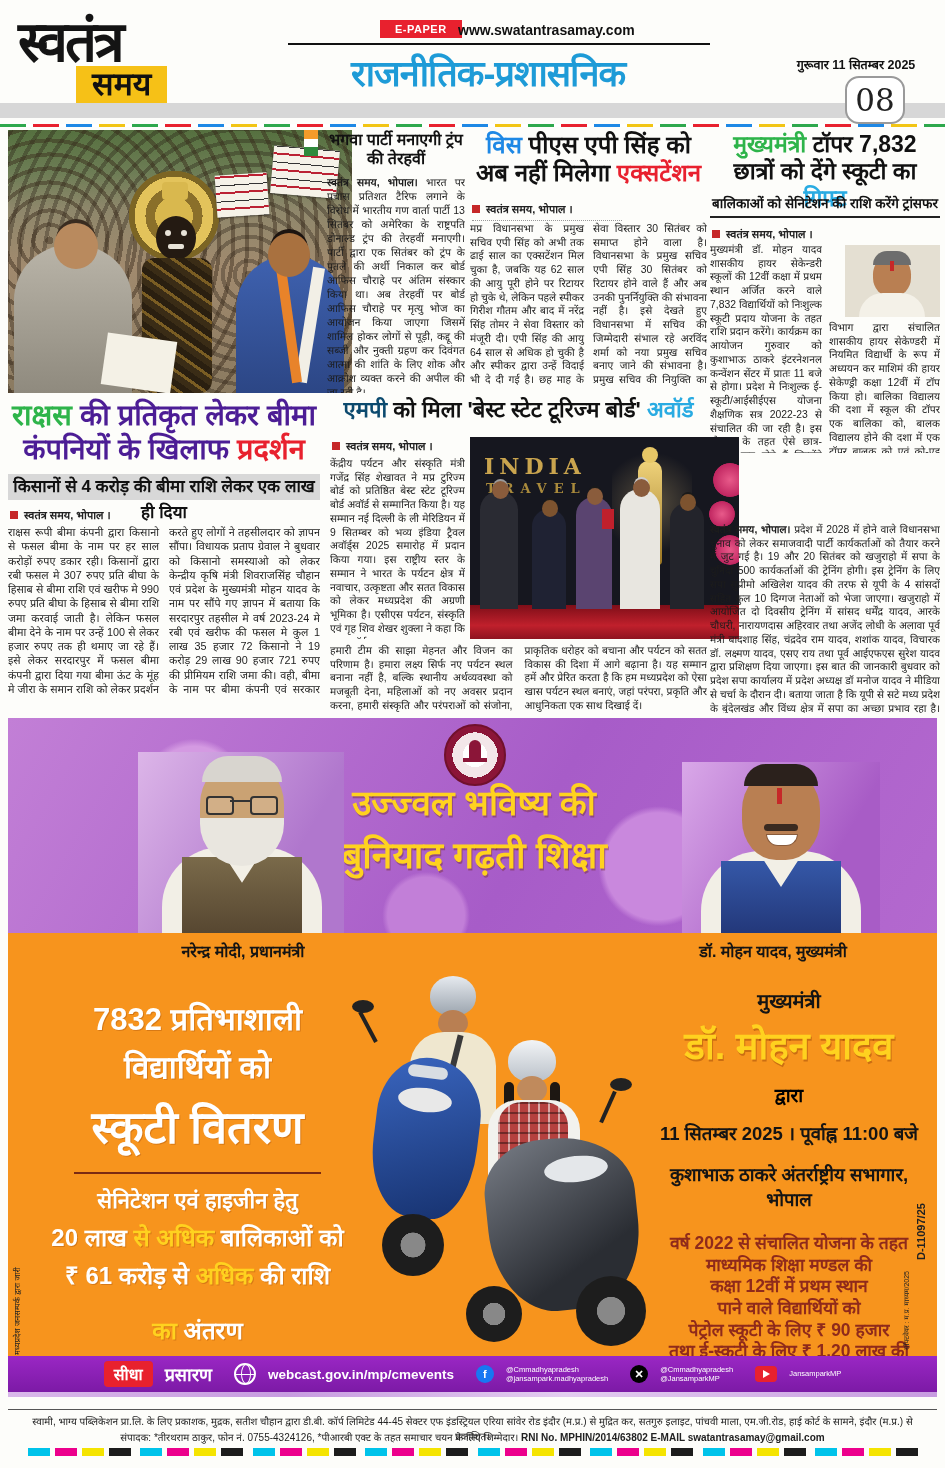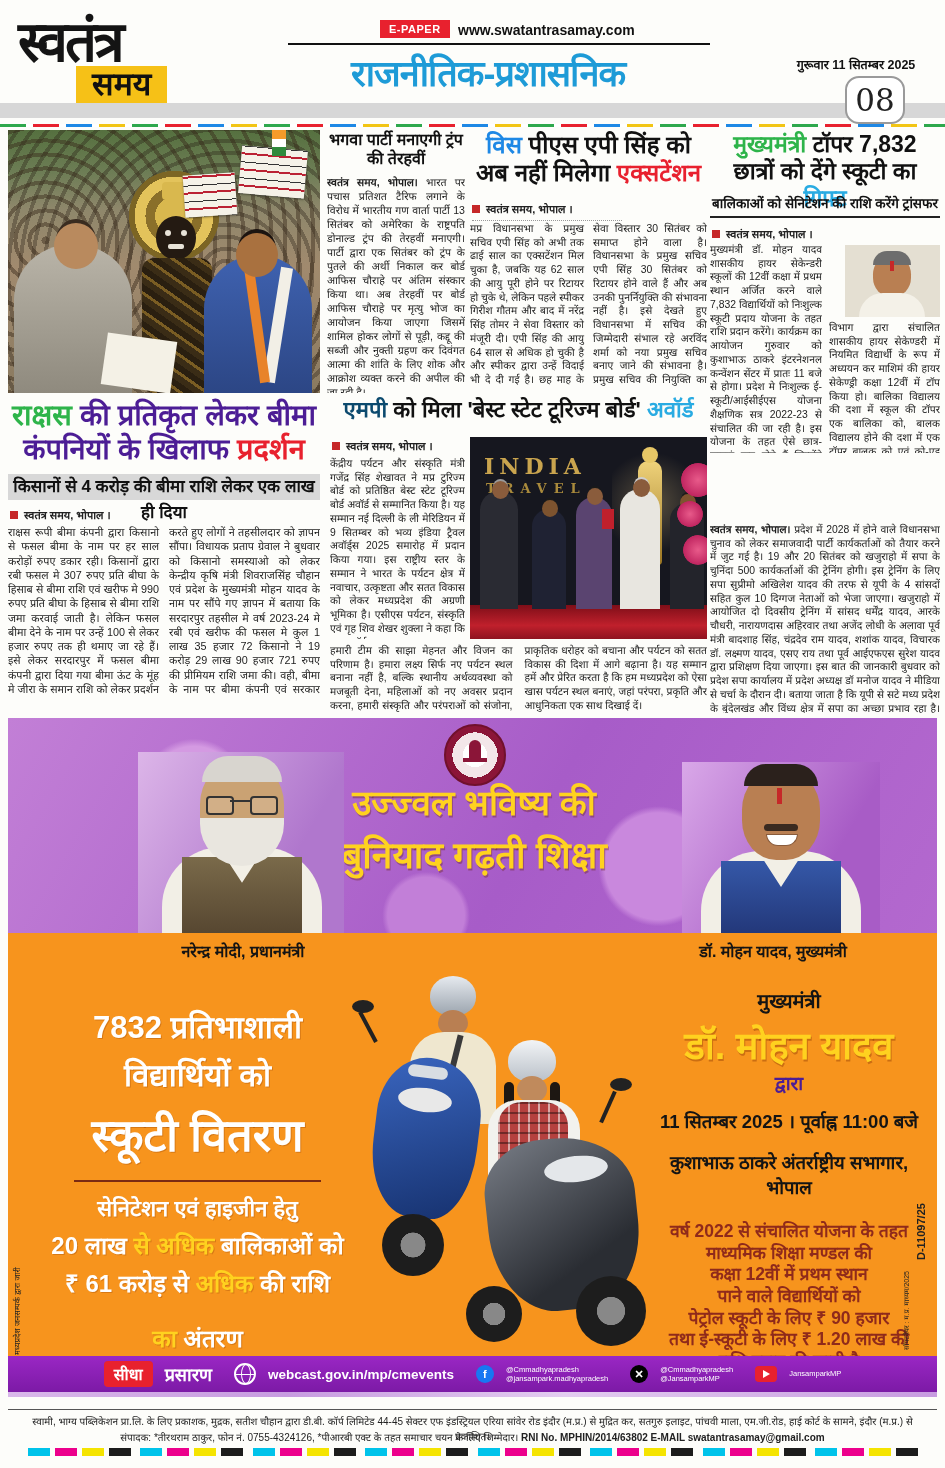--- a/index.html
+++ b/index.html
@@ -1,41 +1,41 @@
 <!DOCTYPE html>
 <html><head>
 <meta charset="utf-8">
 <style>
   html,body{margin:0;padding:0;background:#e9e9e9;font-family:"Liberation Sans",sans-serif;}
   .page{position:relative;width:945px;height:1468px;background:#fdfdfa;margin:0 auto;overflow:hidden;color:#1b1b1b;}
   .abs{position:absolute;}
   
   .logo1{font-size:56px;font-weight:900;letter-spacing:-3px;color:#141414;line-height:1;}
   .logo2{background:#f6c117;color:#111;font-weight:900;font-size:32px;padding:1px 16px;line-height:1.1;display:inline-block;}
-  .epaper{background:#e8212e;color:#fff;font-weight:bold;font-size:11px;padding:3px 9px;letter-spacing:.5px;}
+  .epaper{background:#e8212e;color:#fff;font-weight:bold;font-size:11px;padding:3px 15px;letter-spacing:.5px;}
   .website{font-size:14px;font-weight:bold;color:#111;}
   .ep-rule{height:2px;background:#111;}
   .section-title{font-size:36px;font-weight:900;color:#1e9bd7;text-align:center;letter-spacing:-1px;white-space:nowrap;}
   .city{font-size:29px;font-weight:900;color:#111;}
   .bars{color:#35d435;font-size:24px;font-weight:900;}
   .dateline{font-size:12.5px;font-weight:bold;color:#111;text-align:center;}
   .pageno{width:56px;height:44px;border:2px solid #9a9a9a;border-radius:14px;background:#fff;font-family:"DejaVu Serif",serif;font-size:31px;color:#222;text-align:center;line-height:44px;}
   .graybar{background:#d7d7d7;}
   .dashline{background:repeating-linear-gradient(90deg,#2ea84c 0 26px,#fff 26px 33px,#e8212e 33px 59px,#fff 59px 66px,#1e88e5 66px 92px,#fff 92px 99px,#f2c514 99px 125px,#fff 125px 132px);height:3px;}
   
   .hl{font-weight:900;text-align:center;line-height:1.18;color:#111;}
   .subbar{background:#d8d8d8;font-weight:800;font-size:17px;text-align:center;color:#111;}
   .byline{display:flex;align-items:center;gap:6px;font-size:11px;font-weight:bold;color:#222;}
   .byline .sq{width:8px;height:8px;background:#c62828;display:inline-block;flex:0 0 auto;}
   .dotted{border-bottom:1px dotted #999;padding-bottom:4px;}
   .body-t{font-size:10.8px;line-height:1.32;text-align:justify;color:#1c1c1c;overflow:hidden;}
   .cols2{columns:2;column-gap:10px;}
   .bold{font-weight:bold;}
   
-  .ph{overflow:hidden;position:absolute;}
+  .ph{overflow:hidden;position:absolute;padding-left:32px;}
   .protest{background:linear-gradient(#55703f 0%,#6d7d55 16%,#8e876b 30%,#a18a6e 52%,#8a7a60 100%);}
   .crowdtex{position:absolute;inset:0;background:repeating-radial-gradient(circle at 12% 42%,rgba(55,40,25,.45) 0 4px,transparent 4px 14px),repeating-radial-gradient(circle at 70% 55%,rgba(40,30,20,.35) 0 4px,transparent 4px 12px);}
   .halo{position:absolute;border-radius:50%;background:radial-gradient(circle,#d9b84e 0 28%,#8a6f2a 28% 42%,#e3c35b 42% 58%,#7c6524 58% 66%,transparent 67%);}
   .efface{position:absolute;border-radius:50%;background:#241a12;}
   .eye{position:absolute;width:6px;height:6px;border-radius:50%;background:#e8e3d8;}
   .efbody{position:absolute;border-radius:12px;background:repeating-linear-gradient(35deg,#3a2c16 0 6px,#7a5d23 6px 9px,#2a1f10 9px 15px);}
   .person{position:absolute;border-radius:55px 55px 0 0;}
   .head{position:absolute;border-radius:50%;}
   .placard{position:absolute;background:#f5f2e8;box-shadow:0 1px 2px rgba(0,0,0,.4);background-image:repeating-linear-gradient(0deg,transparent 0 7px,#b23 7px 9px,transparent 9px 15px,#333 15px 16px);}
   .award{background:#16171f;}
@@ -219,21 +219,21 @@
       <span class="abs" style="left:82px;top:62px;width:34px;height:7px;background:#3a2a20;border-radius:4px;"></span>
       <span class="abs" style="left:84px;top:72px;width:30px;height:10px;background:#fff;border-radius:0 0 12px 12px;border:1px solid #8a5c3c;"></span>
     </div>
     <div class="abs cap-band" style="left:0;bottom:0;width:929px;height:32px;">
       <div class="abs cap" style="left:110px;top:7px;width:250px;">नरेन्द्र मोदी, प्रधानमंत्री</div>
       <div class="abs cap" style="left:620px;top:7px;width:290px;">डॉ. मोहन यादव, मुख्यमंत्री</div>
     </div>
   </div>
 
   <div class="abs ad-orange" style="left:8px;top:965px;width:929px;height:391px;">
-    <div class="abs" style="left:42px;top:40px;width:295px;">
+    <div class="abs" style="left:42px;top:32px;width:295px;">
       <div class="adl-line" style="font-size:31px;">7832 प्रतिभाशाली</div>
       <div class="adl-line" style="font-size:31px;margin-top:6px;">विद्यार्थियों को</div>
       <div class="adl-line" style="font-size:45px;margin-top:8px;">स्कूटी वितरण</div>
       <div style="height:2px;background:#7a2a12;margin:16px 24px 10px 24px;"></div>
       <div class="adl-line" style="font-size:22px;">सेनिटेशन एवं हाइजीन हेतु</div>
       <div class="adl-line" style="font-size:24px;margin-top:6px;"><span style="color: rgb(255, 255, 255);">20 लाख </span><span style="color: rgb(255, 210, 31);">से अधिक</span><span style="color: rgb(255, 255, 255);"> बालिकाओं को</span></div>
       <div class="adl-line" style="font-size:24px;margin-top:5px;"><span style="color: rgb(255, 255, 255);">₹ 61 करोड़ से </span><span style="color: rgb(255, 210, 31);">अधिक</span><span style="color: rgb(255, 255, 255);"> की राशि</span></div>
       <div class="adl-line" style="font-size:24px;margin-top:22px;"><span style="color: rgb(255, 210, 31);">का </span><span style="color: rgb(255, 255, 255);">अंतरण</span></div>
     </div>
 
@@ -262,21 +262,21 @@
       <div class="abs" style="left:272px;top:108px;width:22px;height:13px;background:#222;border-radius:50%;"></div>
       <div class="shield" style="left:150px;top:168px;width:150px;height:172px;background:linear-gradient(150deg,#787d86,#2a2d33 70%);border-radius:40% 52% 40% 42%/30% 34% 48% 50%;transform:rotate(-6deg);"></div>
       <div class="abs" style="left:206px;top:186px;width:64px;height:26px;background:#e4e7ea;border-radius:50%;transform:rotate(-6deg);"></div>
       <div class="wheel" style="left:238px;top:306px;width:70px;height:70px;"></div>
       <div class="wheel" style="left:128px;top:316px;width:56px;height:56px;"></div>
     </div>
 
     <div class="abs adr" style="left:645px;top:22px;width:272px;">
       <div style="font-size:20px;font-weight:900;color:#141414;">मुख्यमंत्री</div>
       <div style="font-size:38px;font-weight:900;color:#ffd21f;text-shadow:1px 2px 0 rgba(120,40,0,.35);margin-top:4px;">डॉ. मोहन यादव</div>
-      <div style="font-size:19px;font-weight:900;color:#4c1d95;margin-top:0;">द्वारा</div>
+      <div style="font-size:19px;font-weight:900;color:#000000;margin-top:12px;">द्वारा</div>
       <div style="font-size:18.5px;font-weight:900;color:#141414;margin-top:12px;">11 सितम्बर 2025 । पूर्वाह्न 11:00 बजे</div>
       <div style="font-size:18.5px;font-weight:900;color:#141414;margin-top:16px;">कुशाभाऊ ठाकरे अंतर्राष्ट्रीय सभागार, भोपाल</div>
       <div class="maroon" style="font-size:17.5px;line-height:1.24;margin-top:22px;">वर्ष 2022 से संचालित योजना के तहत
 माध्यमिक शिक्षा मण्डल की
 कक्षा 12वीं में प्रथम स्थान
 पाने वाले विद्यार्थियों को
 पेट्रोल स्कूटी के लिए ₹ 90 हजार
 तथा ई-स्कूटी के लिए ₹ 1.20 लाख की
 राशि प्रदान की जाती है</div>
     </div>

